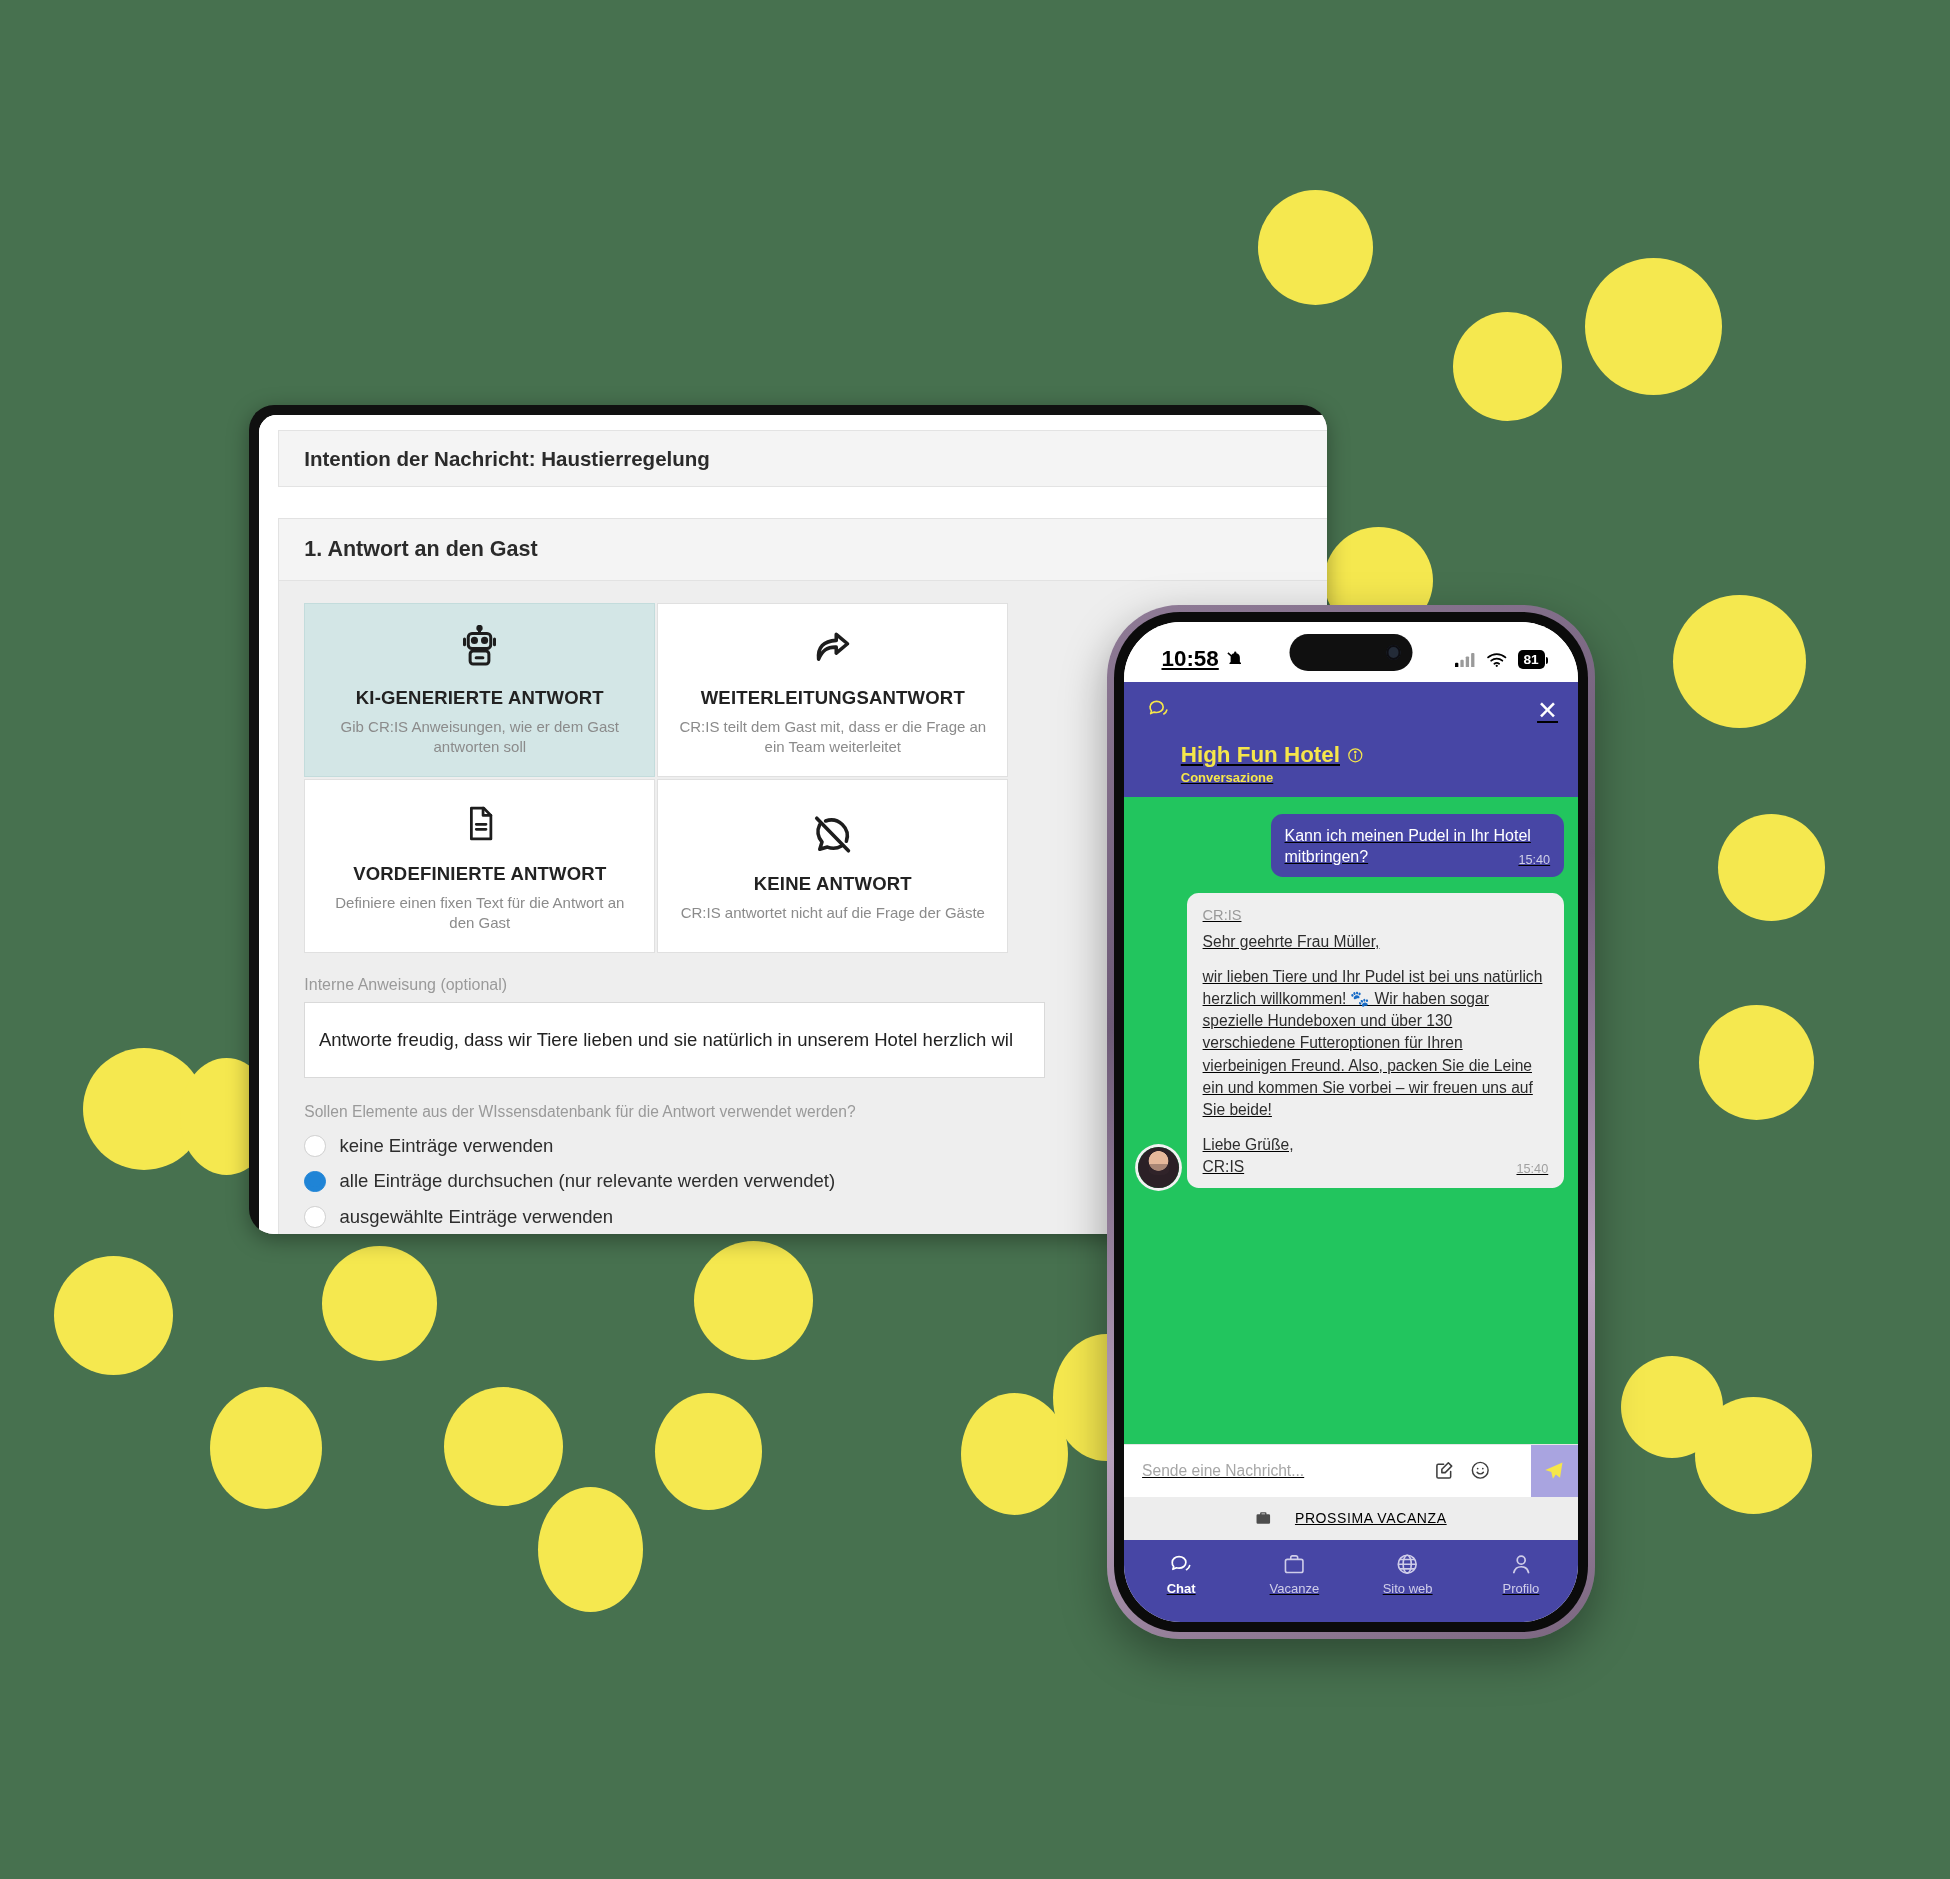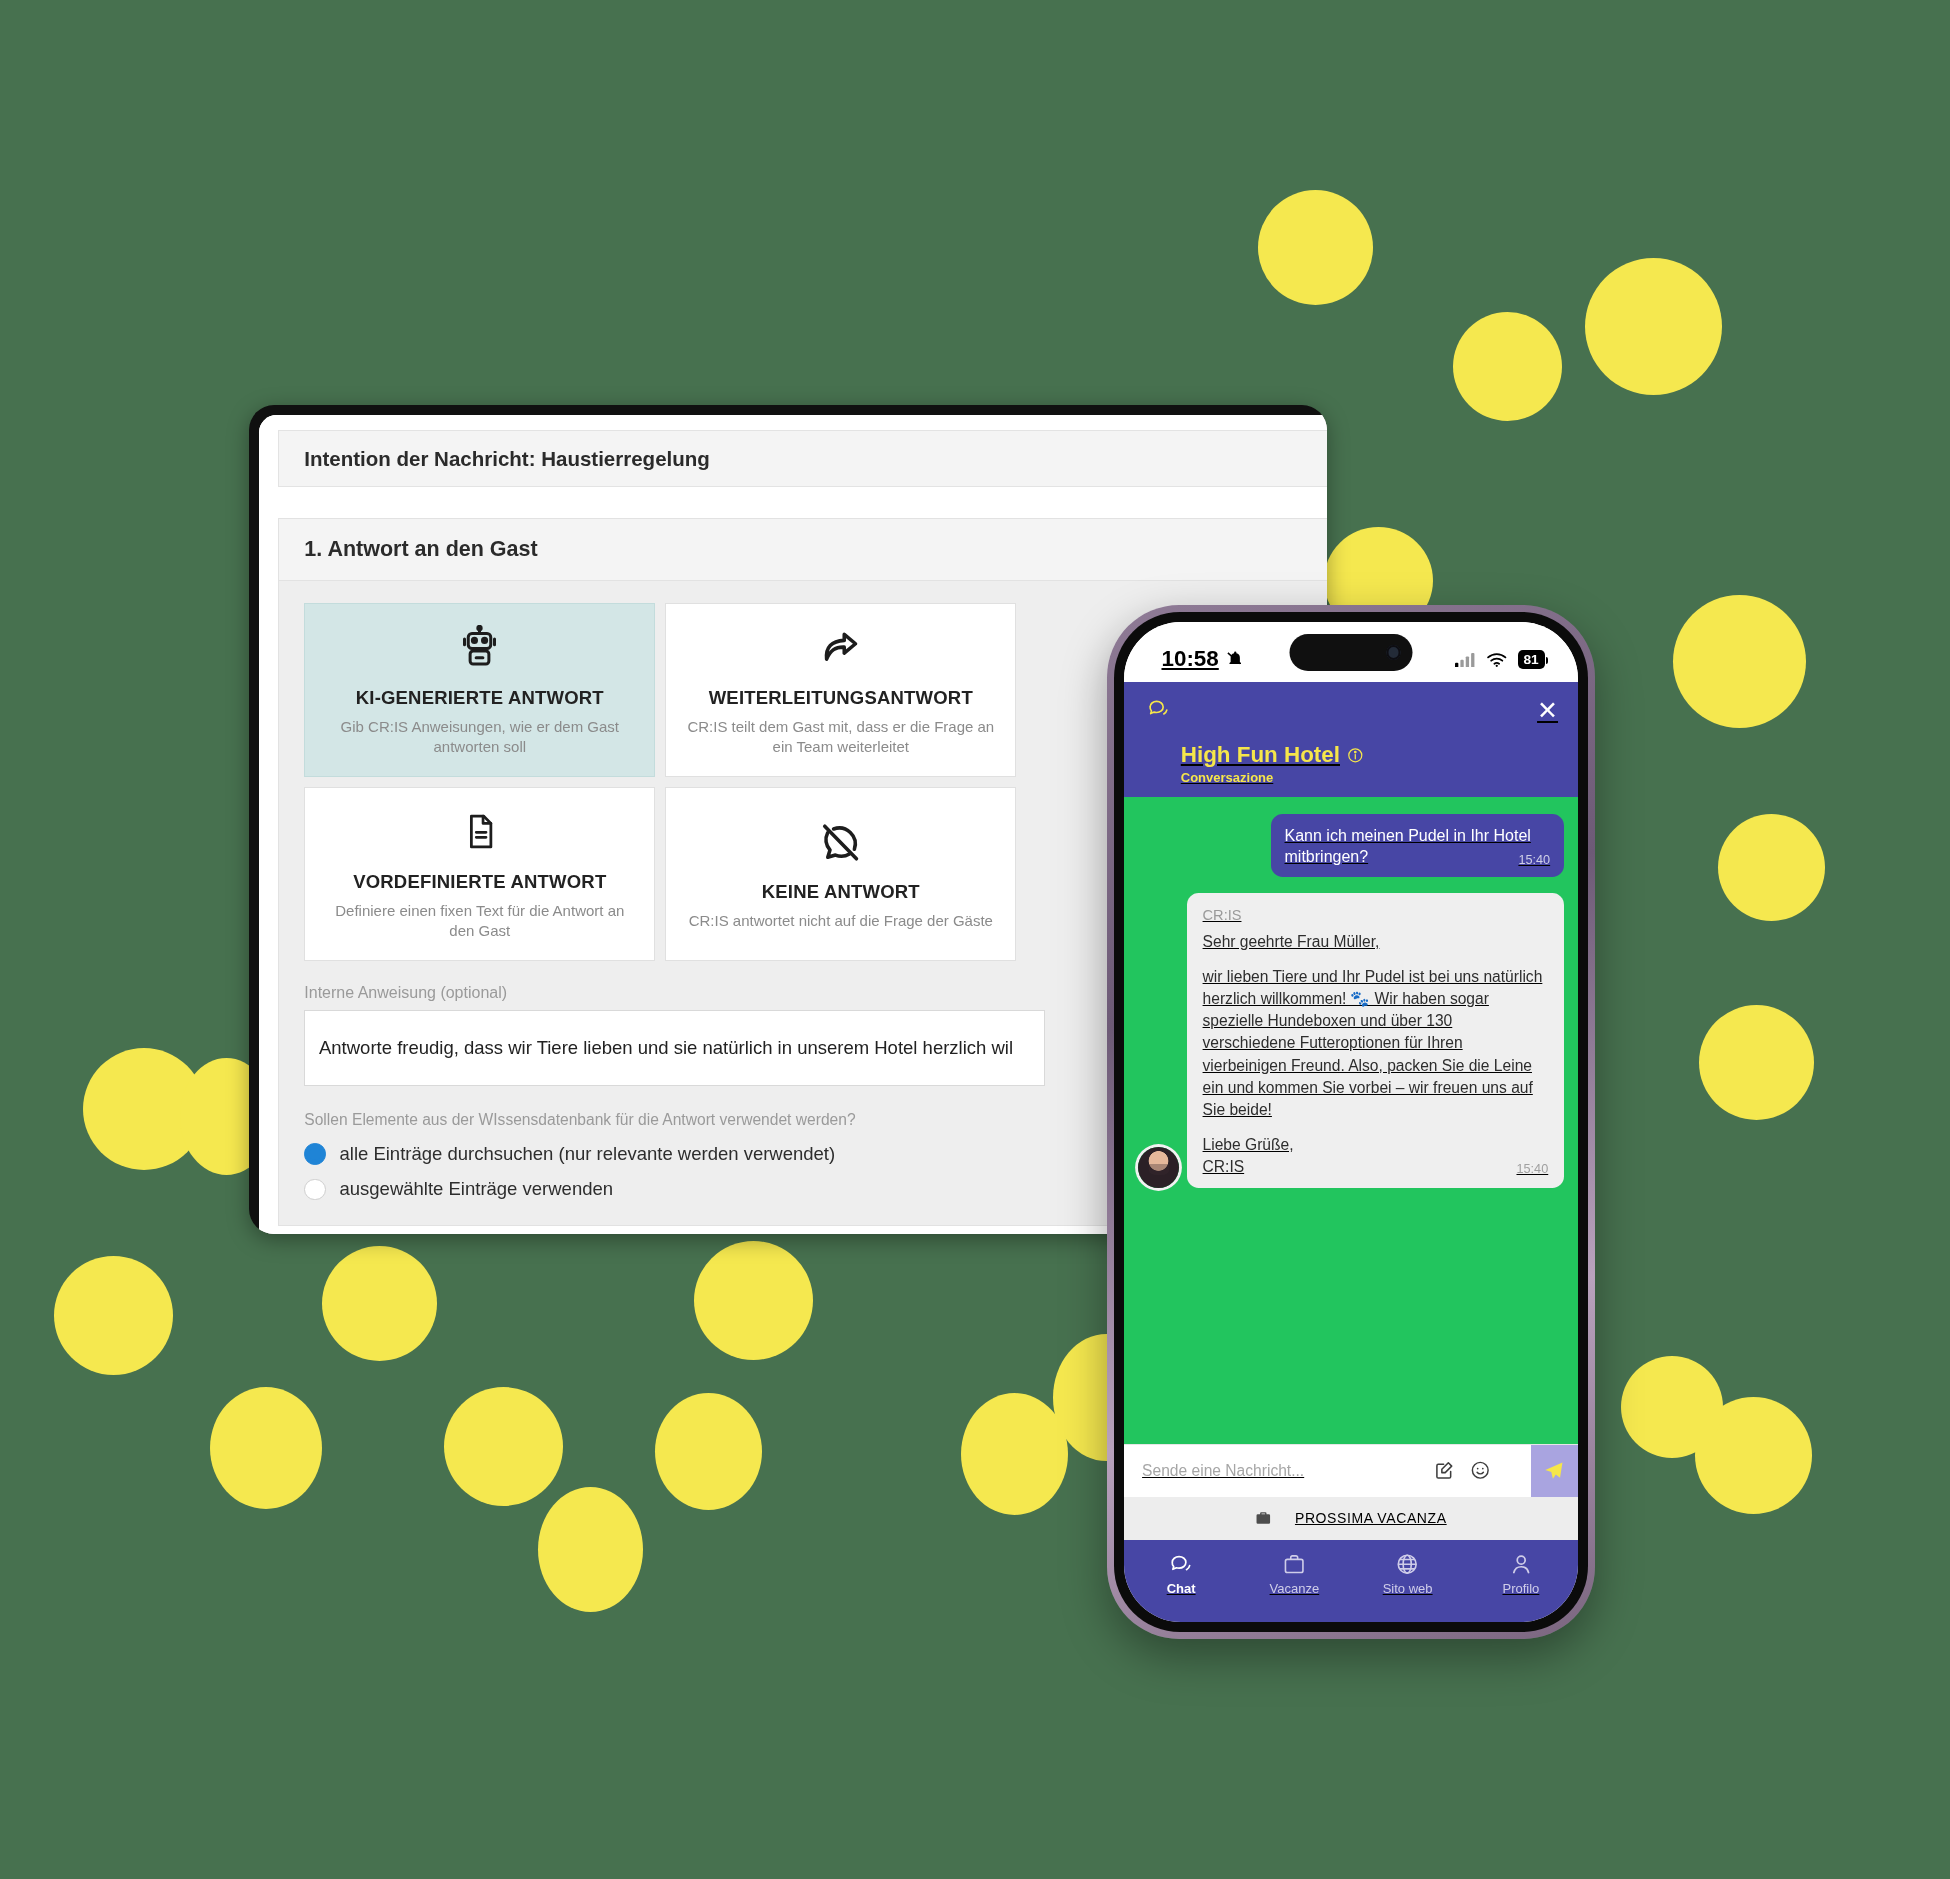--- a/index.html
+++ b/index.html
@@ -80,21 +80,21 @@
     color: #2b2b2b;
   }
   .panel-body {
     background: #eeeeee;
     padding: 21.5px 25px 25px 25px;
   }
 
   .card-grid {
     display: grid;
     grid-template-columns: 351px 351px;
-    gap: 10px;
+    gap: 2px;
   }
   .opt-card {
     background: #ffffff;
     border: 1px solid #e0e0e0;
     height: 174px;
     display: flex;
     flex-direction: column;
     align-items: center;
     justify-content: center;
     text-align: center;
@@ -445,20 +445,24 @@
             </div>
 
             <div class="field-label">Interne Anweisung (optional)</div>
             <div class="textbox">
               <span>Antworte freudig, dass wir Tiere lieben und sie natürlich in unserem Hotel herzlich wil</span>
             </div>
 
             <div class="radio-q">Sollen Elemente aus der WIssensdatenbank für die Antwort verwendet werden?</div>
 
             <div class="radio-row">
+              <span class="radio"></span>
+              <span class="radio-label">keine Einträge verwenden</span>
+            </div>
+            <div class="radio-row">
               <span class="radio on"></span>
               <span class="radio-label">alle Einträge durchsuchen (nur relevante werden verwendet)</span>
             </div>
             <div class="radio-row">
               <span class="radio"></span>
               <span class="radio-label">ausgewählte Einträge verwenden</span>
             </div>
 
           </div>
         </div>

